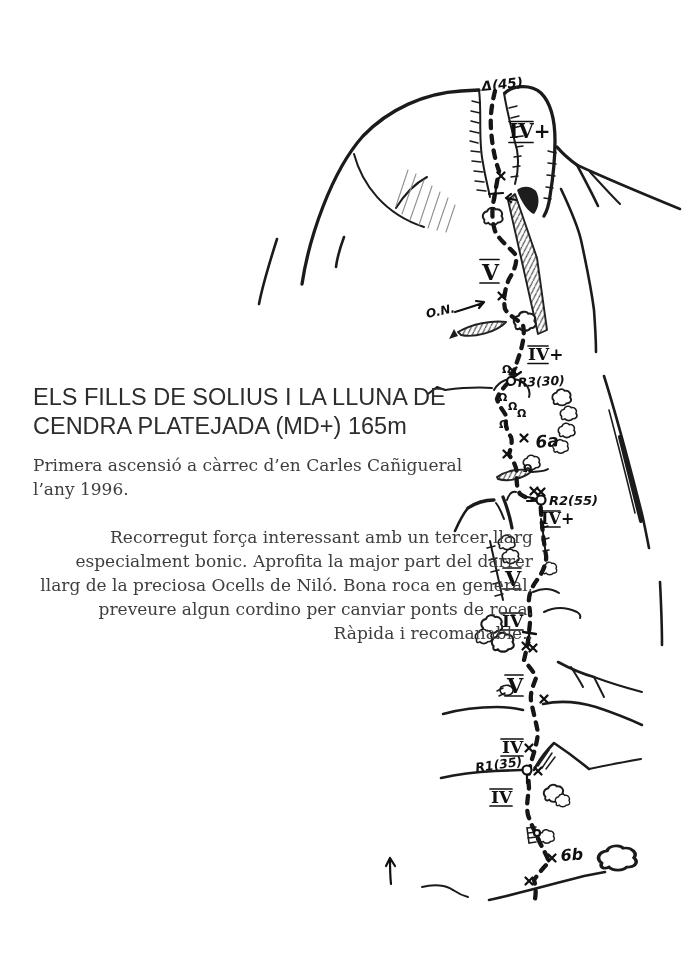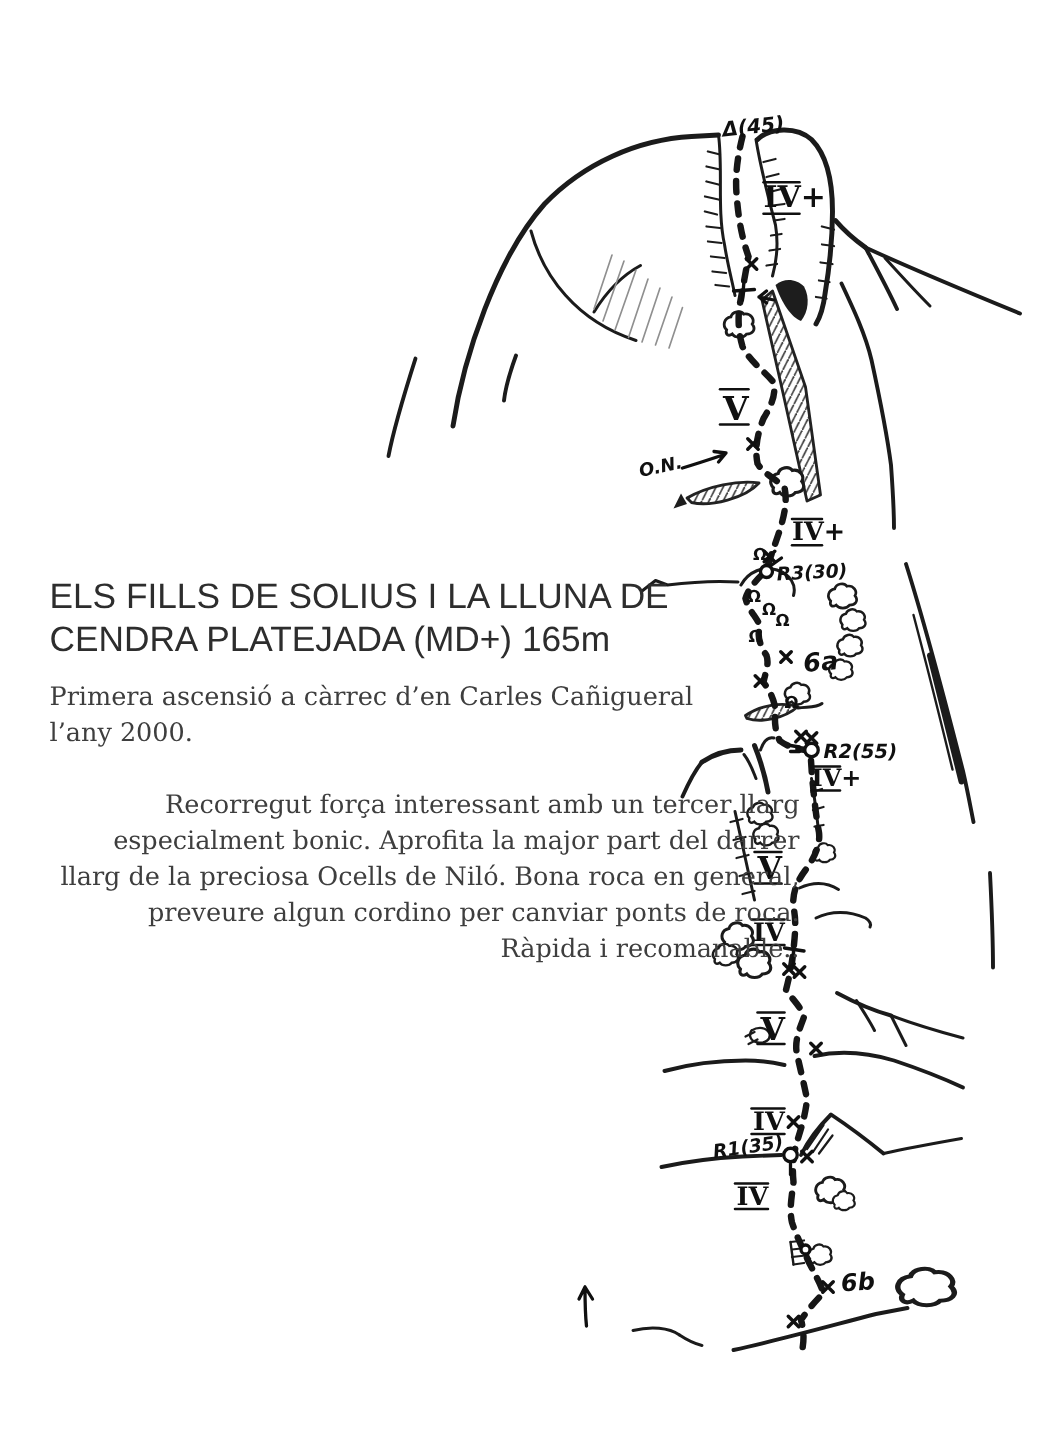--- a/index.html
+++ b/index.html
@@ -296,20 +296,20 @@
       <line class="bar" x1="490" y1="789" x2="512" y2="789"></line>
         <line class="bar" x1="490" y1="806" x2="512" y2="806"></line>
 
       <text class="hand" font-size="16" x="561" y="861" transform="rotate(-4 561 861)">6b</text>
     </g>
   </svg>
 
   <h2 class="abs subtitle">ELS FILLS DE SOLIUS I LA LLUNA DE
 CENDRA PLATEJADA (MD+) 165m</h2>
   <p class="abs para p1">Primera ascensió a càrrec d’en Carles Cañigueral
-l’any 2000.</p>
+l’any 1996.</p>
   <p class="abs para p2">Recorregut força interessant amb un tercer llarg
 especialment bonic. Aprofita la major part del darrer
 llarg de la preciosa Ocells de Niló. Bona roca en general,
 preveure algun cordino per canviar ponts de roca.
 Ràpida i recomanable..</p>
 
 </div>
 
 </body></html>

